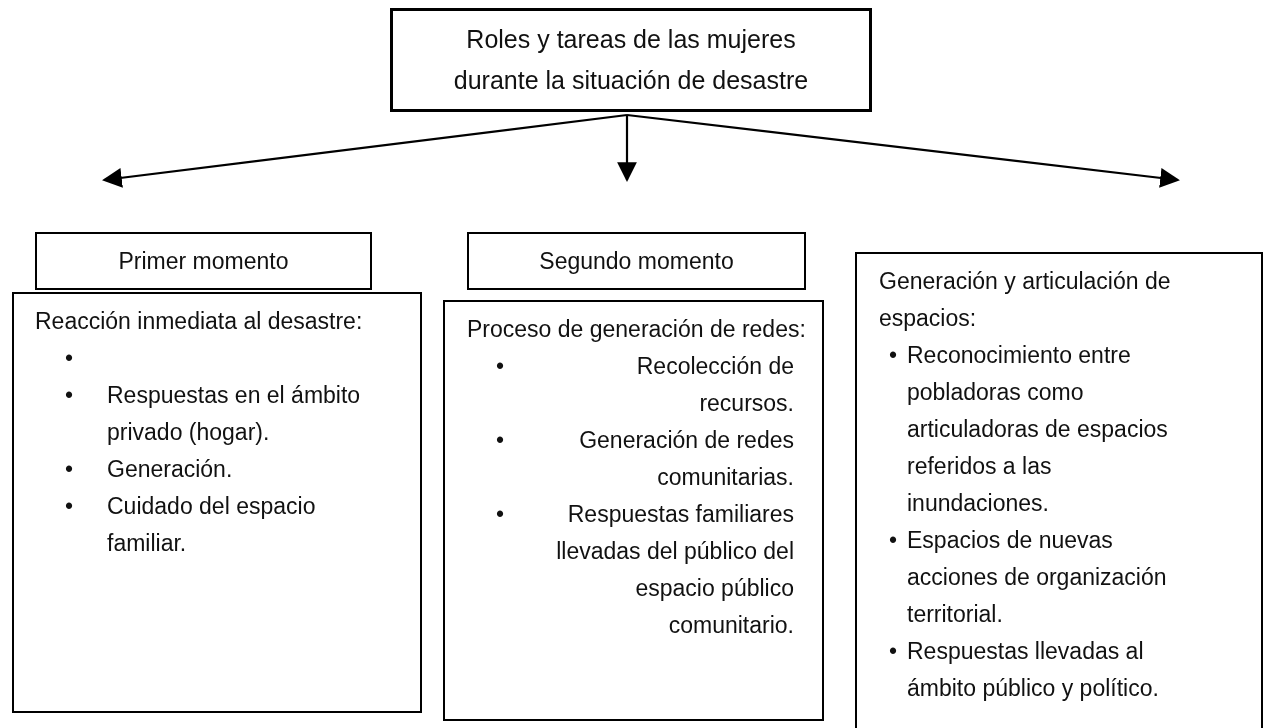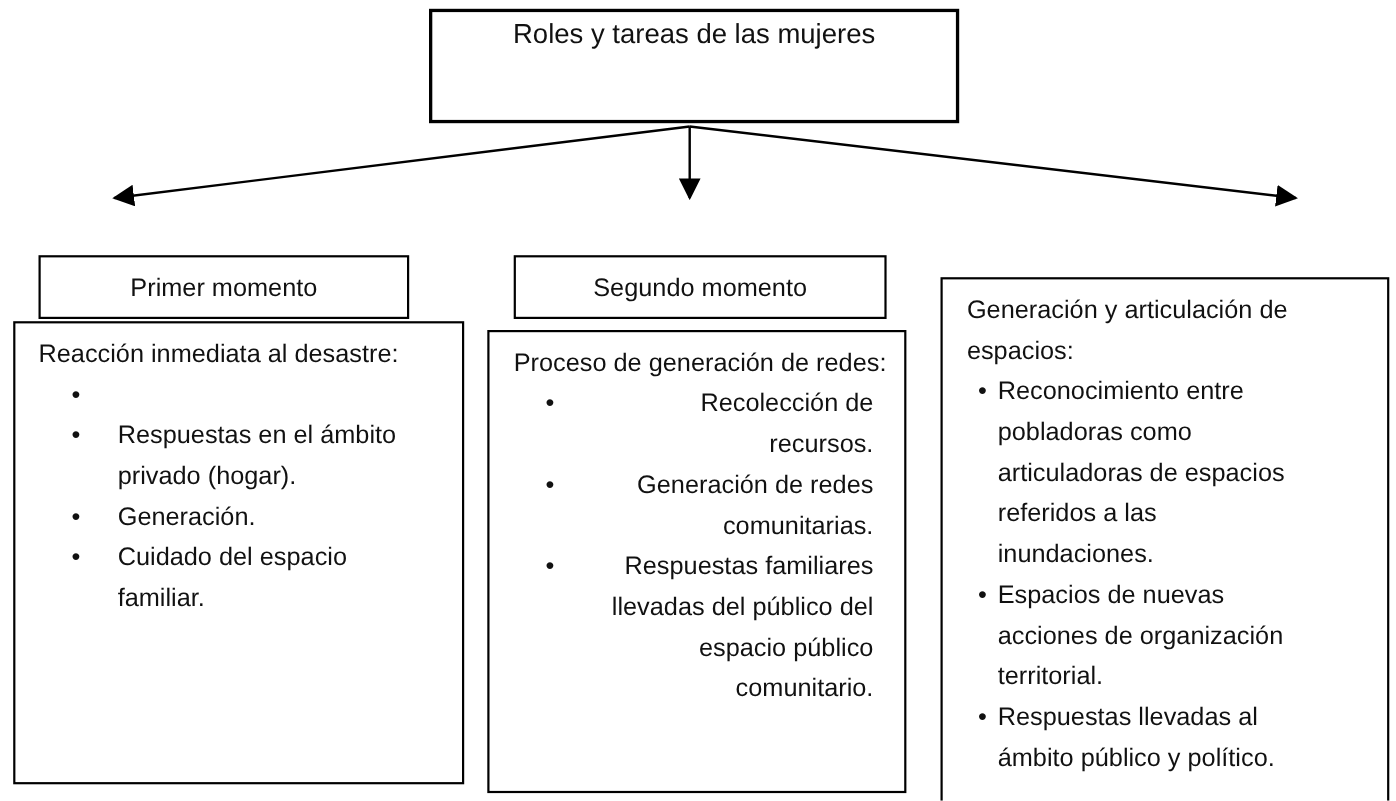--- a/index.html
+++ b/index.html
@@ -14,21 +14,21 @@
   }
   .box {
     position: absolute;
     box-sizing: border-box;
     background: #ffffff;
     border: 2px solid #000000;
   }
   .title-box {
     left: 390px; top: 8px; width: 482px; height: 104px;
     border-width: 3px;
-    display: flex; flex-direction: row;
+    display: flex; flex-direction: column;
     justify-content: center;
     font-size: 25px; line-height: 41px; text-align: center;
   }
   .arrows {
     position: absolute;
     left: 0; top: 112px; width: 1269px; height: 78px;
   }
   .header-box {
     display: flex; align-items: center; justify-content: center;
     font-size: 23px;
@@ -53,20 +53,21 @@
   #content-2 .t { padding-right: 28px; text-align: right; }
   #content-3 .t { padding-right: 76px; }
 </style>
 </head>
 <body>
 
 <div class="canvas">
 
   <div class="box title-box">
     <div>Roles y tareas de las mujeres</div>
+    <div>durante la situación de desastre</div>
   </div>
 
   <svg class="arrows" viewBox="0 0 1269 78" xmlns="http://www.w3.org/2000/svg">
     <defs>
       <marker id="ah" viewBox="0 0 10 10" refX="9" refY="5" markerWidth="9" markerHeight="9" orient="auto-start-reverse">
         <path d="M0,0 L10,5 L0,10 z" fill="#000000"></path>
       </marker>
     </defs>
     <line x1="627" y1="3" x2="104" y2="68" stroke="#000000" stroke-width="2.2" marker-end="url(#ah)"></line>
     <line x1="627" y1="3" x2="627" y2="68" stroke="#000000" stroke-width="2.2" marker-end="url(#ah)"></line>

